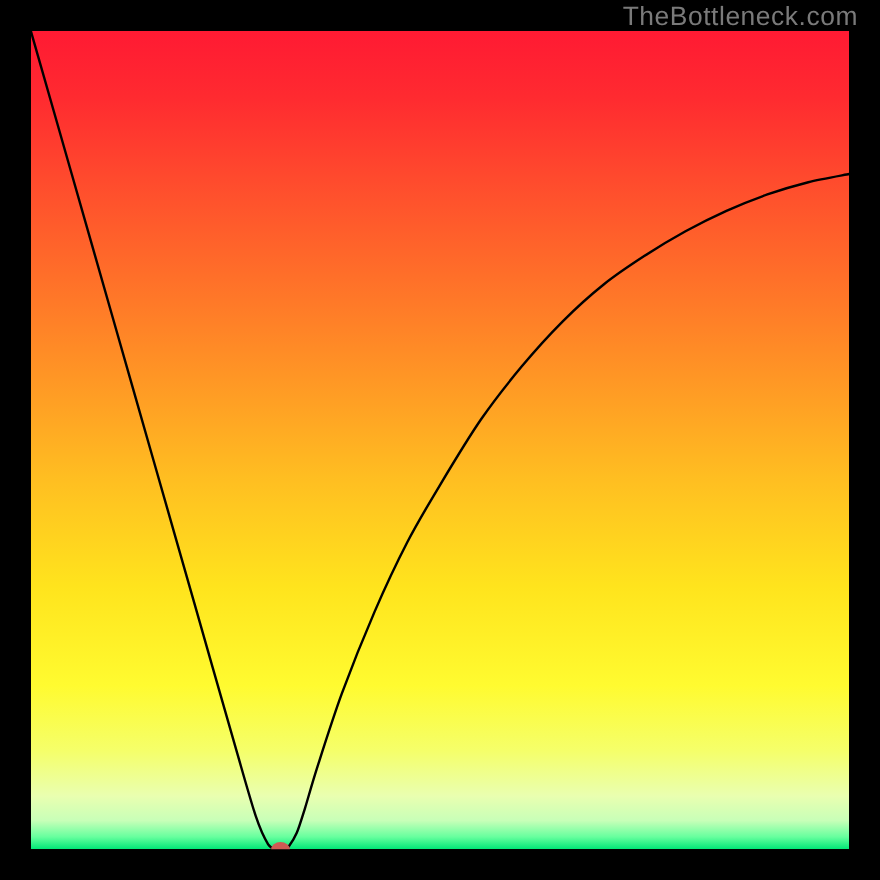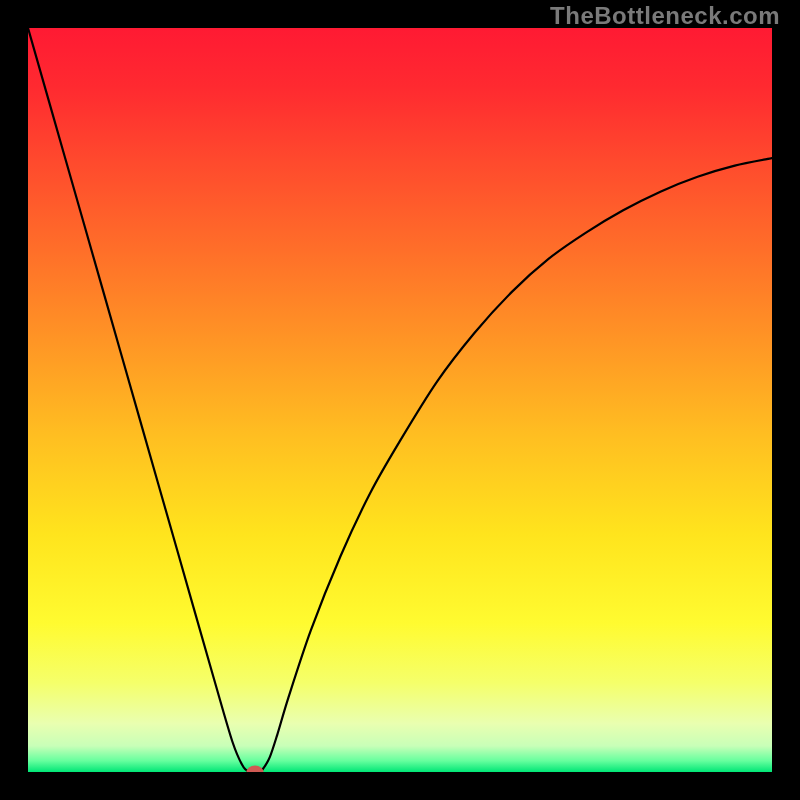--- a/index.html
+++ b/index.html
@@ -16,21 +16,21 @@
     width: 800px;
     height: 800px;
     background: #000;
   }
   .watermark {
     position: absolute;
     top: 2px;
     right: 20px;
     color: #7a7a7a;
     font-size: 24px;
-    font-weight: 700;
+    font-weight: 400;
     letter-spacing: 0.5px;
     z-index: 5;
   }
   .plot-area {
     position: absolute;
     
     left: 28px;
     top: 28px;
     width: 744px;
     height: 744px;

